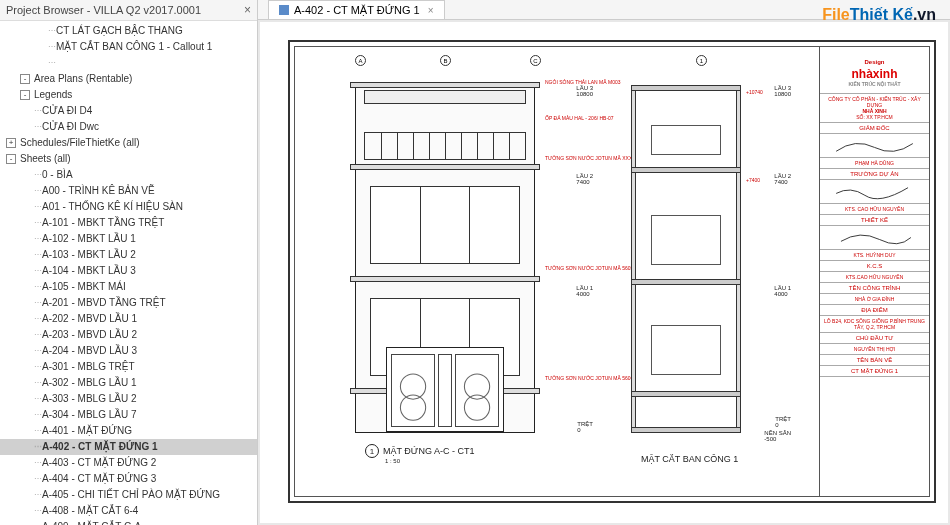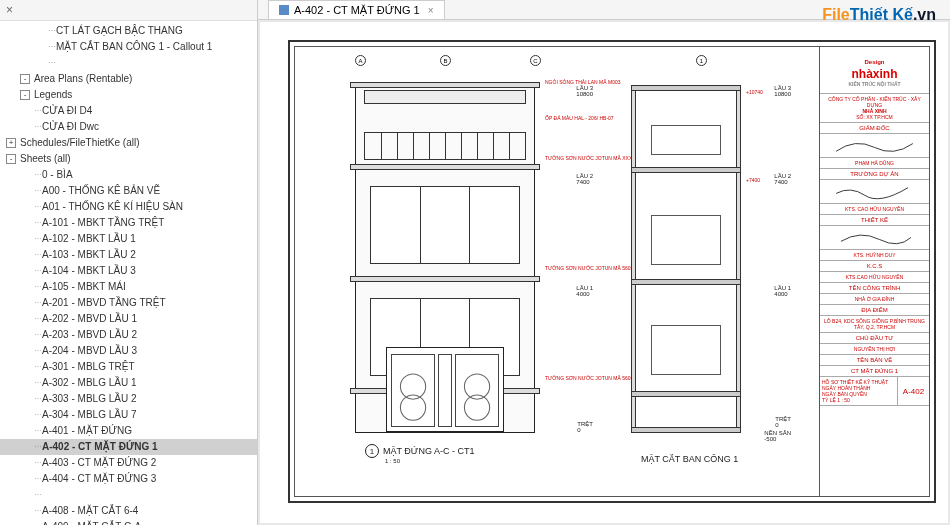--- a/index.html
+++ b/index.html
@@ -69,20 +69,21 @@
 
 .section-bldg { position: absolute; left: 10px; top: 30px; width: 110px; bottom: 35px; }
 .sec-slab { position: absolute; left: 0; right: 0; height: 6px; background: #ccc; border: 1px solid #333; }
 .sec-wall { position: absolute; top: 0; bottom: 0; width: 5px; background: #ddd; border: 1px solid #333; }
 </style>
 </head>
 <body>
 
 <div class="sidebar">
   <div class="sidebar-header">
+    <span>Project Browser - VILLA Q2 v2017.0001</span>
     <span class="close">×</span>
   </div>
   <div class="tree" id="tree">
       <div class="tree-item">
         <span class="spacer" style="width: 42px;"></span>
         <span style="color: rgb(170, 170, 170); font-size: 8px;">⋯ </span>
         <span>CT LÁT GẠCH BẬC THANG</span>
       </div>
       <div class="tree-item">
         <span class="spacer" style="width: 42px;"></span>
@@ -124,21 +125,21 @@
         <span>Sheets (all)</span>
       </div>
       <div class="tree-item">
         <span class="spacer" style="width: 28px;"></span>
         <span style="color: rgb(170, 170, 170); font-size: 8px;">⋯ </span>
         <span>0 - BÌA</span>
       </div>
       <div class="tree-item">
         <span class="spacer" style="width: 28px;"></span>
         <span style="color: rgb(170, 170, 170); font-size: 8px;">⋯ </span>
-        <span>A00 - THỐNG KÊ BẢN VẼ</span>
+        <span>A00 - TRÌNH KÊ BẢN VẼ</span>
       </div>
       <div class="tree-item">
         <span class="spacer" style="width: 28px;"></span>
         <span style="color: rgb(170, 170, 170); font-size: 8px;">⋯ </span>
         <span>A01 - THỐNG KÊ KÍ HIỆU SÀN</span>
       </div>
       <div class="tree-item">
         <span class="spacer" style="width: 28px;"></span>
         <span style="color: rgb(170, 170, 170); font-size: 8px;">⋯ </span>
         <span>A-101 - MBKT TẦNG TRỆT</span>
@@ -219,20 +220,21 @@
         <span>A-403 - CT MẶT ĐỨNG 2</span>
       </div>
       <div class="tree-item">
         <span class="spacer" style="width: 28px;"></span>
         <span style="color: rgb(170, 170, 170); font-size: 8px;">⋯ </span>
         <span>A-404 - CT MẶT ĐỨNG 3</span>
       </div>
       <div class="tree-item">
         <span class="spacer" style="width: 28px;"></span>
         <span style="color: rgb(170, 170, 170); font-size: 8px;">⋯ </span>
+        <span>A-405 - CHI TIẾT CHỈ PÀO MẶT ĐỨNG</span>
       </div>
       <div class="tree-item">
         <span class="spacer" style="width: 28px;"></span>
         <span style="color: rgb(170, 170, 170); font-size: 8px;">⋯ </span>
         <span>A-408 - MẶT CẮT 6-4</span>
       </div>
       <div class="tree-item">
         <span class="spacer" style="width: 28px;"></span>
         <span style="color: rgb(170, 170, 170); font-size: 8px;">⋯ </span>
         <span>A-409 - MẶT CẮT C-A</span>
@@ -389,27 +391,18 @@
           <div class="tb-cell">K.C.S</div>
           <div class="tb-cell" style="font-size:5px">KTS.CAO HỮU NGUYÊN</div>
           <div class="tb-cell">TÊN CÔNG TRÌNH</div>
           <div class="tb-cell" style="font-size:5px">NHÀ Ở GIA ĐÌNH</div>
           <div class="tb-cell">ĐỊA ĐIỂM</div>
           <div class="tb-cell" style="font-size:5px">LÔ B24, KDC SÔNG GIỒNG P.BÌNH TRUNG TÂY, Q.2, TP.HCM</div>
           <div class="tb-cell">CHỦ ĐẦU TƯ</div>
           <div class="tb-cell" style="font-size:5px">NGUYỄN THỊ HỢI</div>
           <div class="tb-cell">TÊN BẢN VẼ</div>
           <div class="tb-cell" style="font-size:6px">CT MẶT ĐỨNG 1</div>
-          <div class="tb-sheet">
-            <div class="tb-sheet-l">
-              <div>HỒ SƠ THIẾT KẾ KỸ THUẬT</div>
-              <div>NGÀY HOÀN THÀNH</div>
-              <div>NGÀY BẢN QUYỀN</div>
-              <div><span>TỶ LỆ</span> <span>1 : 50</span></div>
-            </div>
-            <div class="tb-sheet-r">A-402</div>
-          </div>
         </div>
 
       </div>
     </div>
   </div>
 </div>
 
 </body></html>

